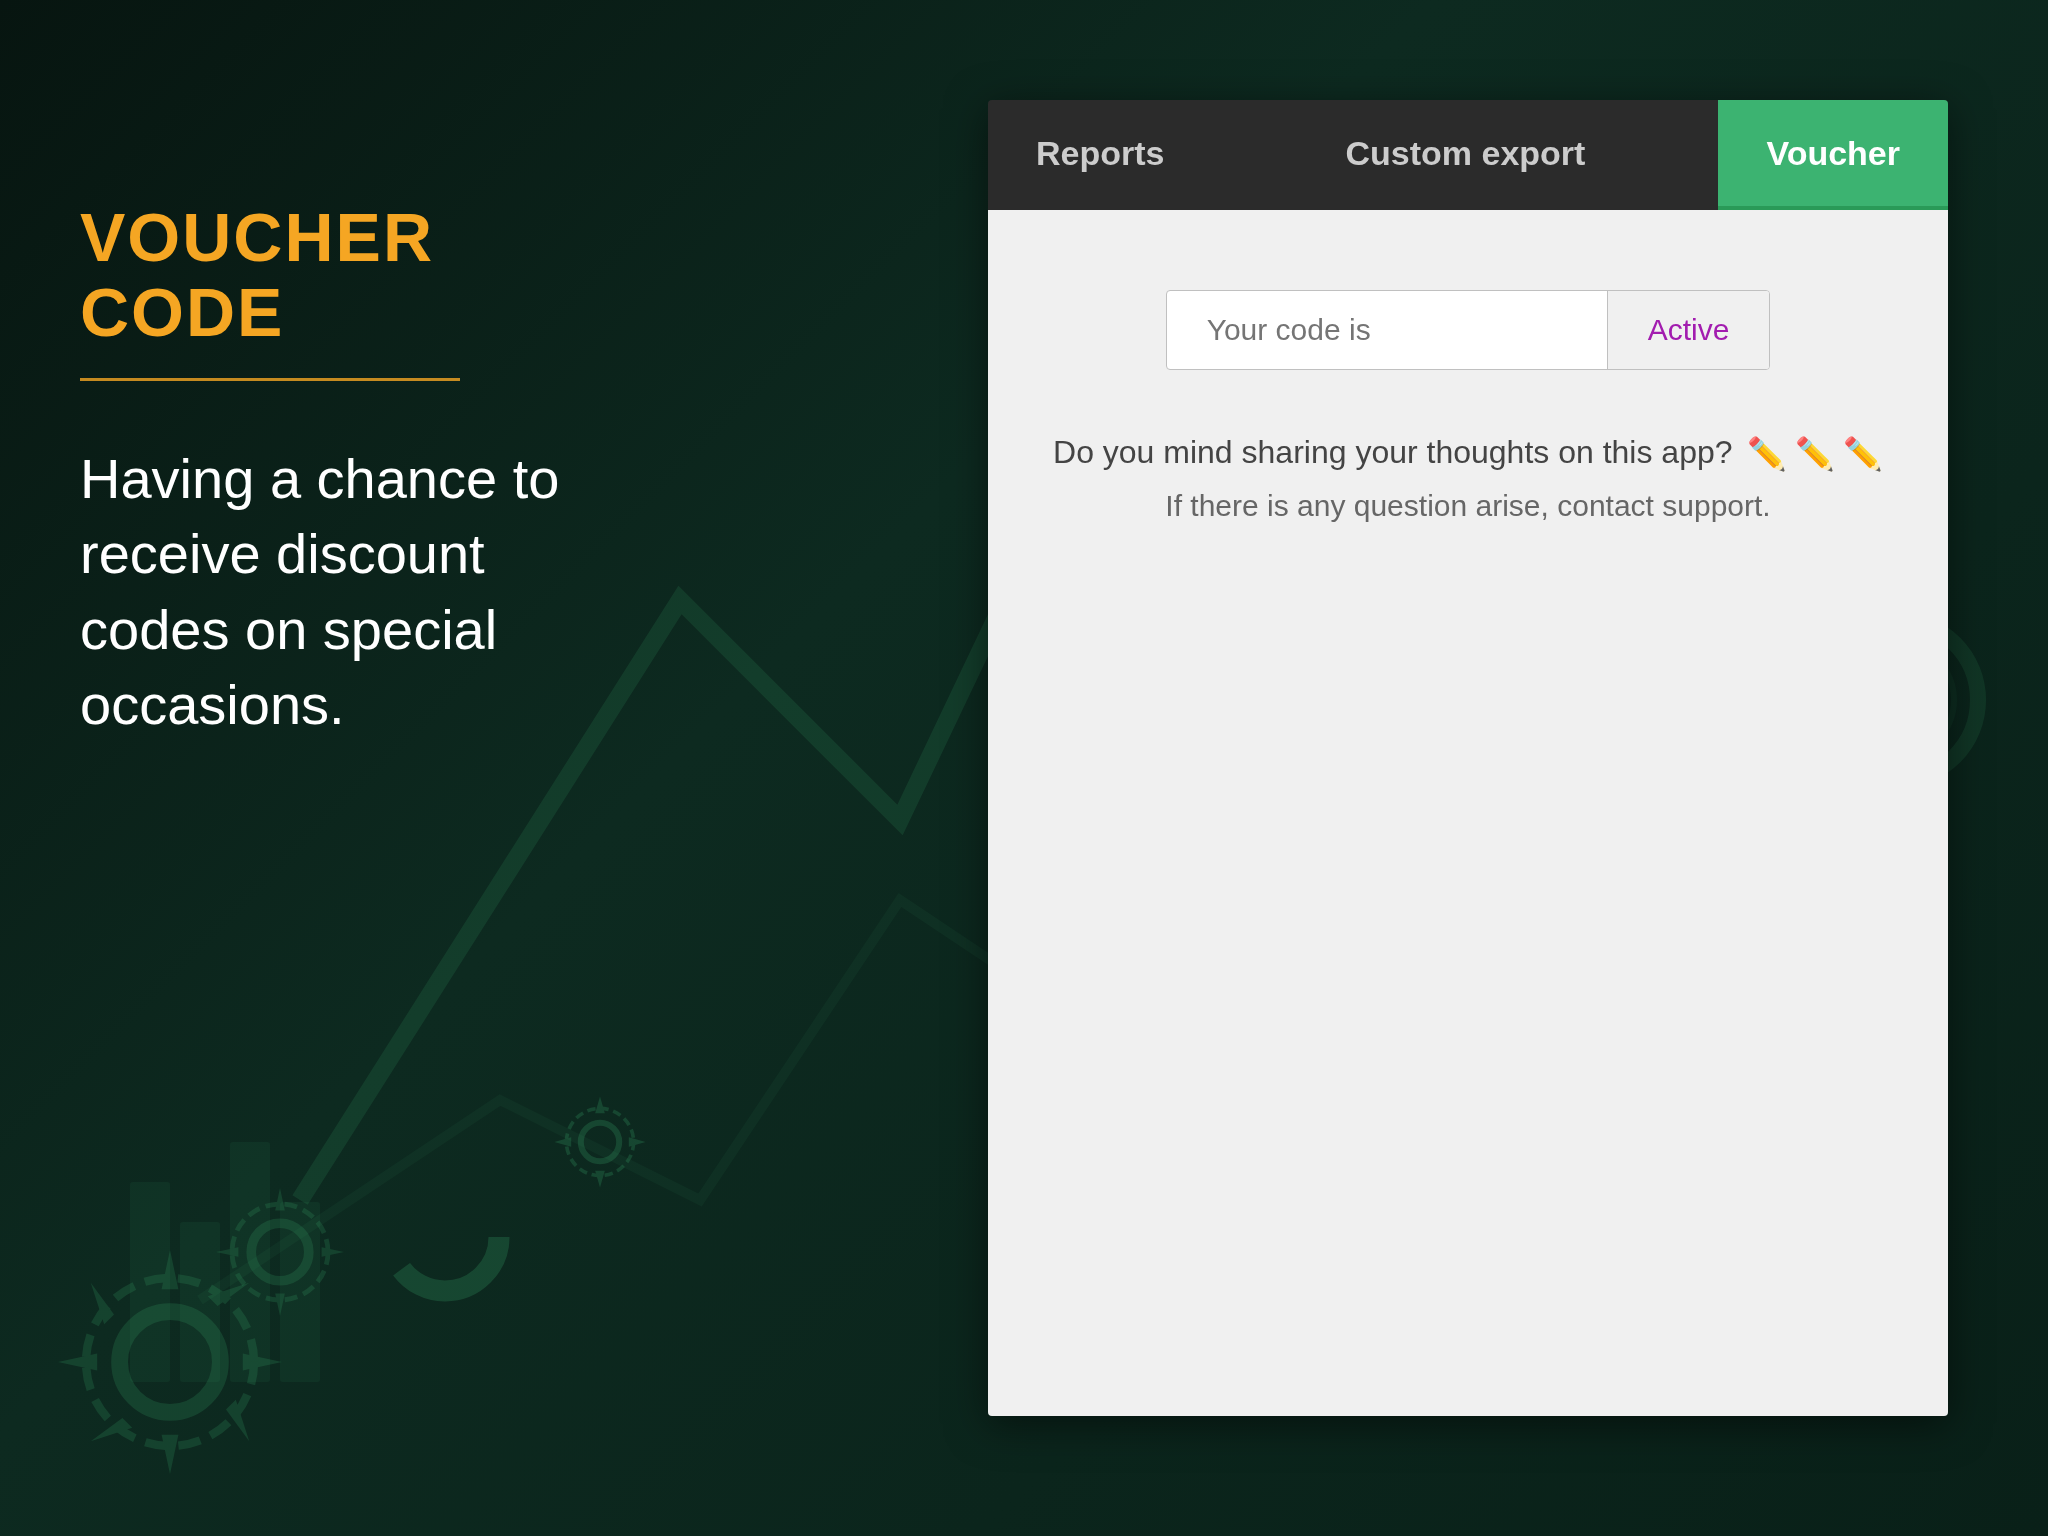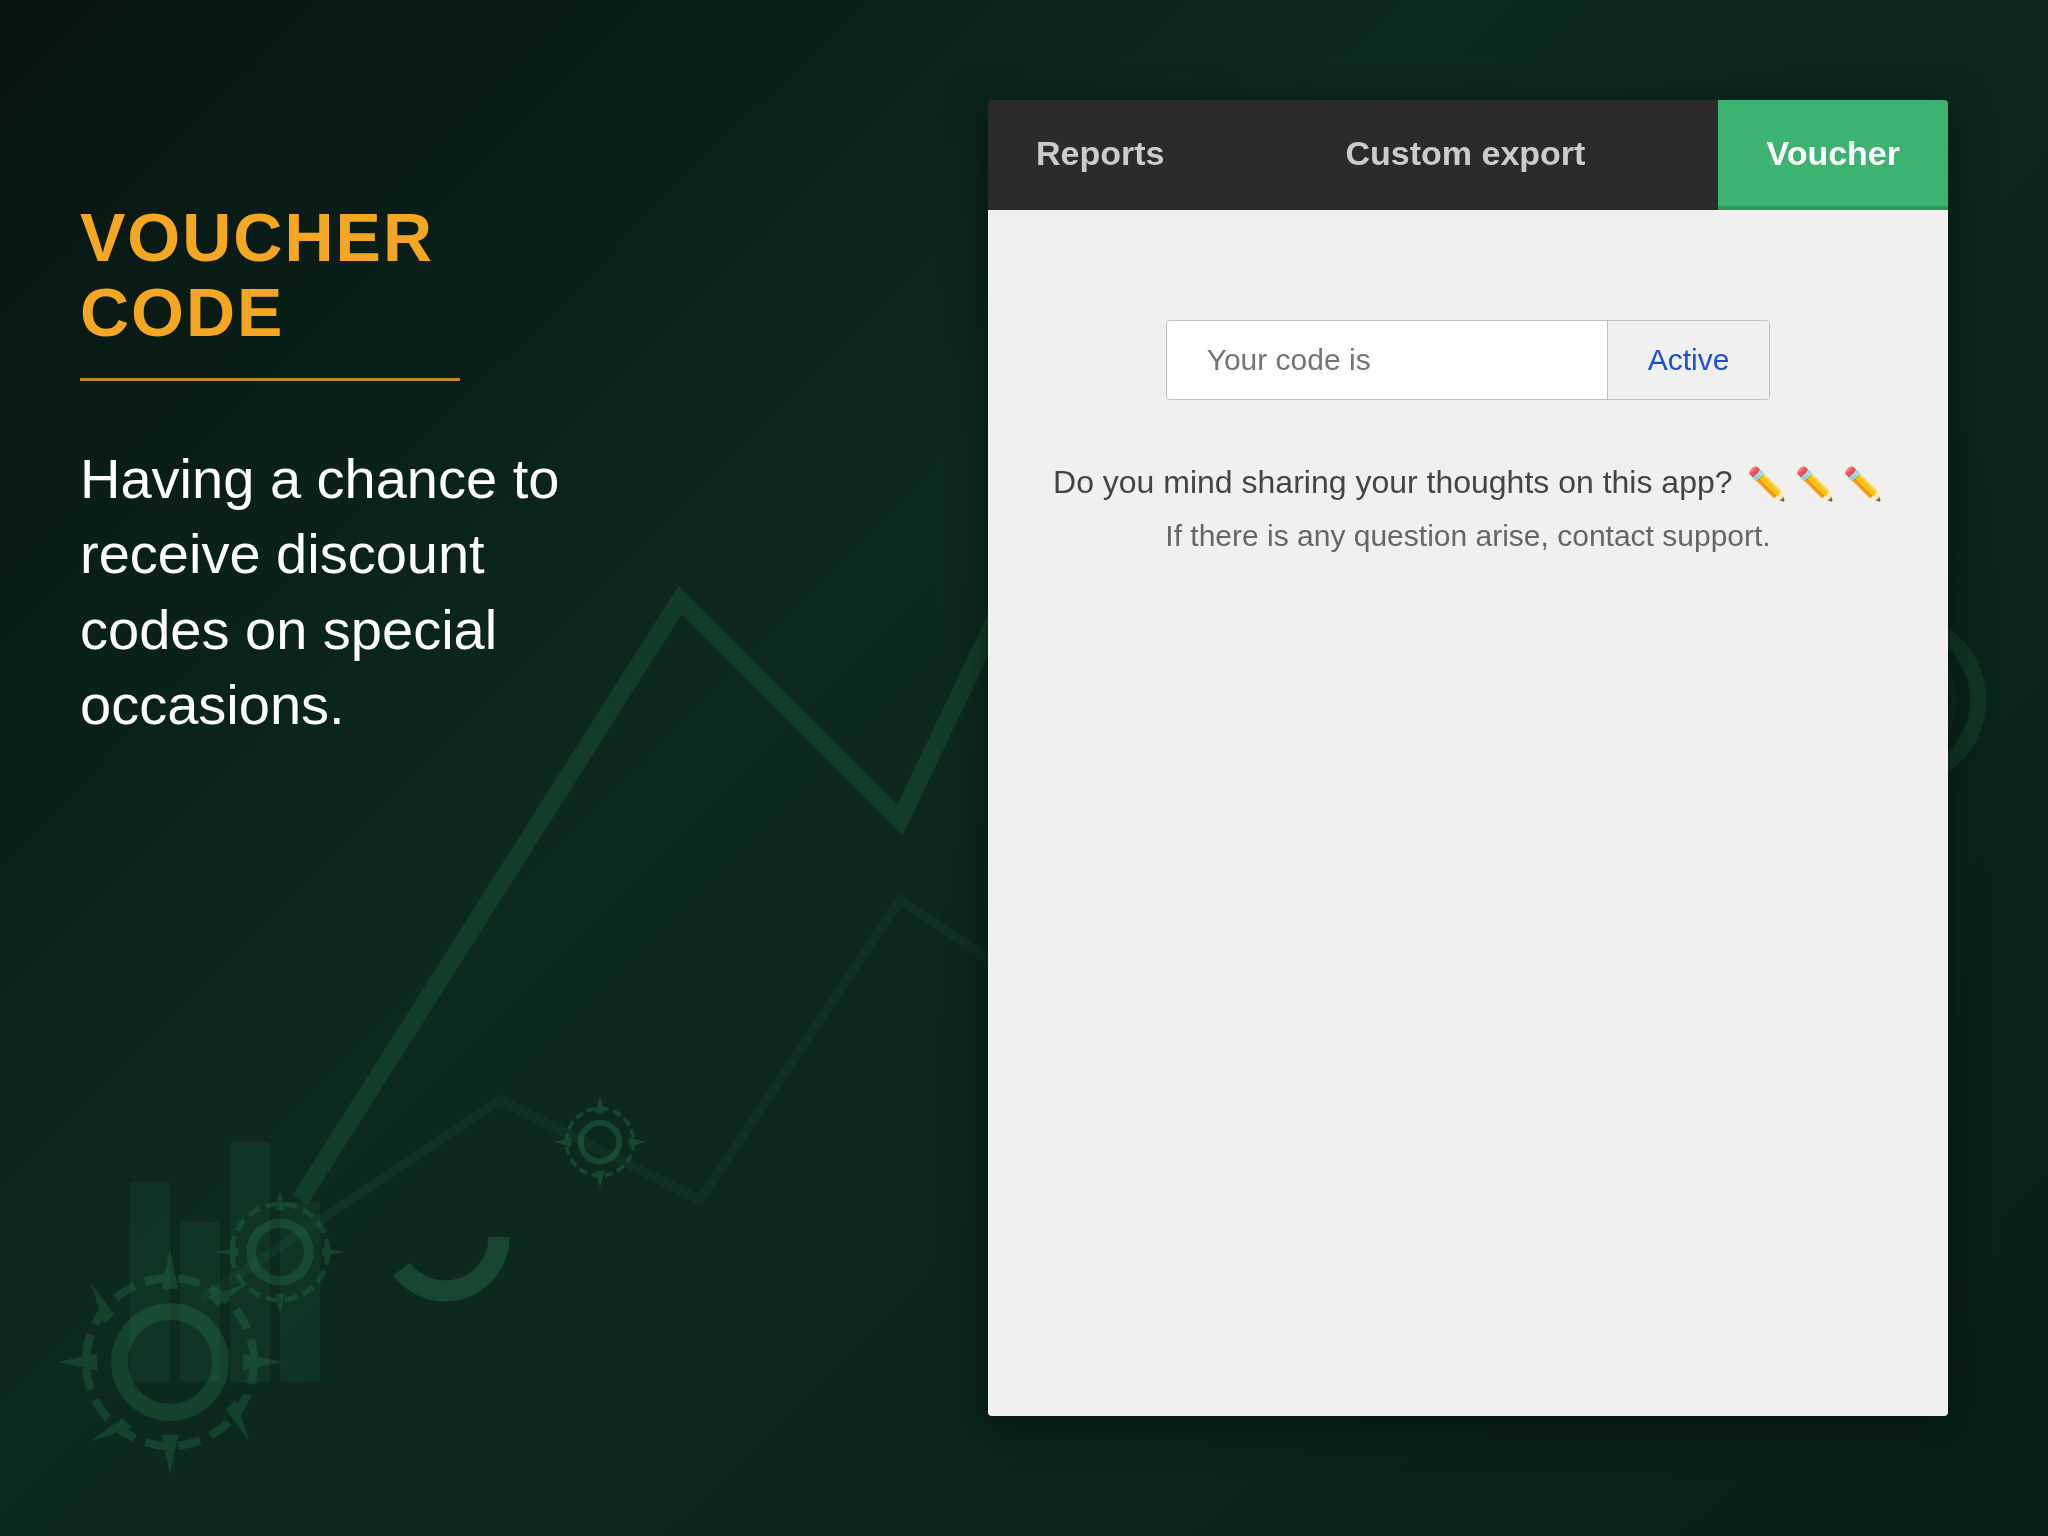--- a/index.html
+++ b/index.html
@@ -113,21 +113,21 @@
       border-bottom: 4px solid #2a9a58;
     }
 
     
     .main-content {
       flex: 1;
       background: #f0f0f0;
       display: flex;
       flex-direction: column;
       align-items: center;
-      padding: 110px 60px 60px 60px;
+      padding: 80px 60px 60px 60px;
     }
 
     
     .voucher-input-row {
       display: flex;
       align-items: center;
       gap: 0;
       margin-bottom: 60px;
       border: 1.5px solid #c0c0c0;
       background: #ffffff;
@@ -140,21 +140,21 @@
       color: #aaaaaa;
       padding: 22px 40px;
       border: none;
       outline: none;
       background: transparent;
       width: 440px;
     }
 
     .active-btn {
       font-size: 30px;
-      color: #1d4ed8;
+      color: #a21caf;
       padding: 22px 40px;
       background: #f0f0f0;
       border: none;
       border-left: 1.5px solid #c0c0c0;
       cursor: pointer;
       font-weight: 500;
     }
 
     
     .feedback-text {

